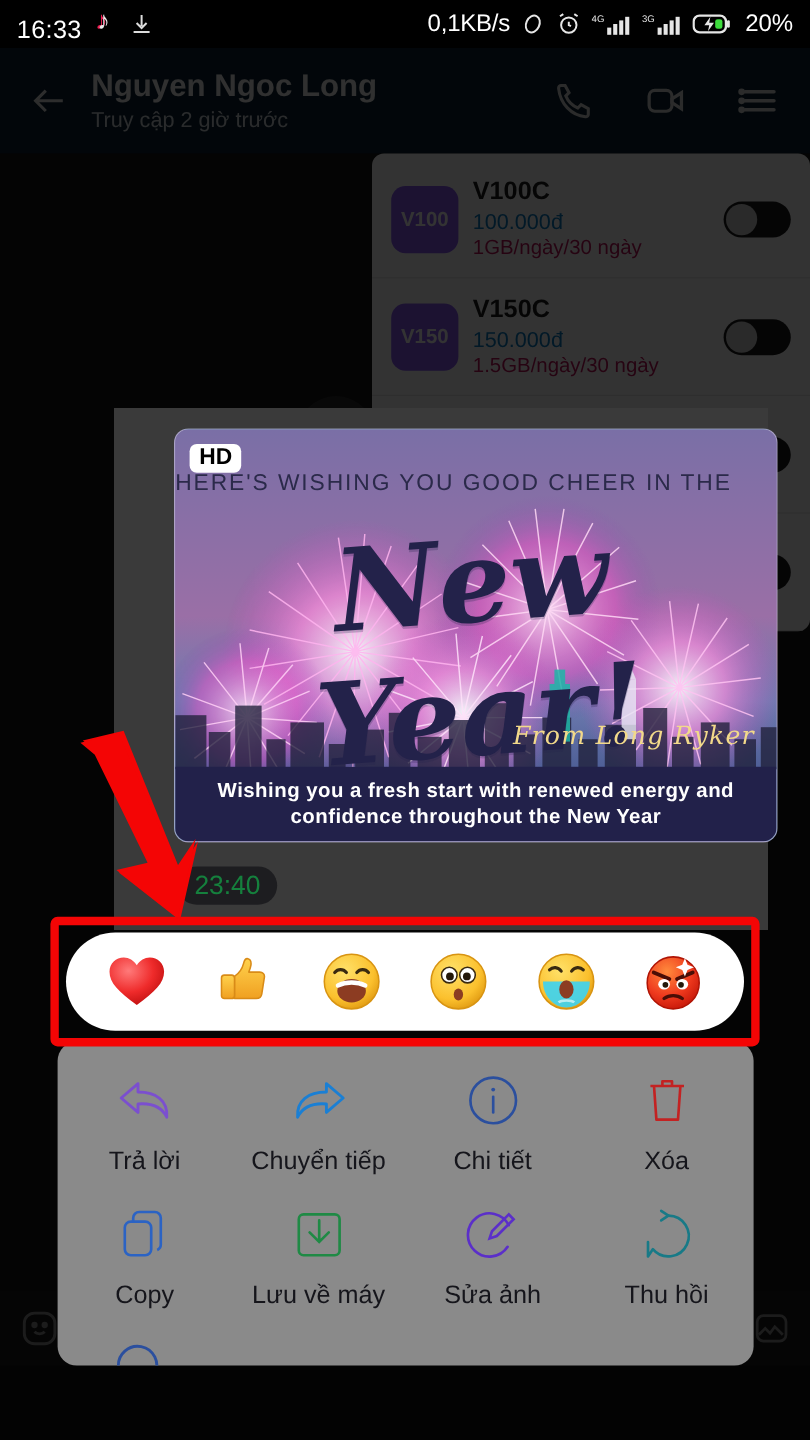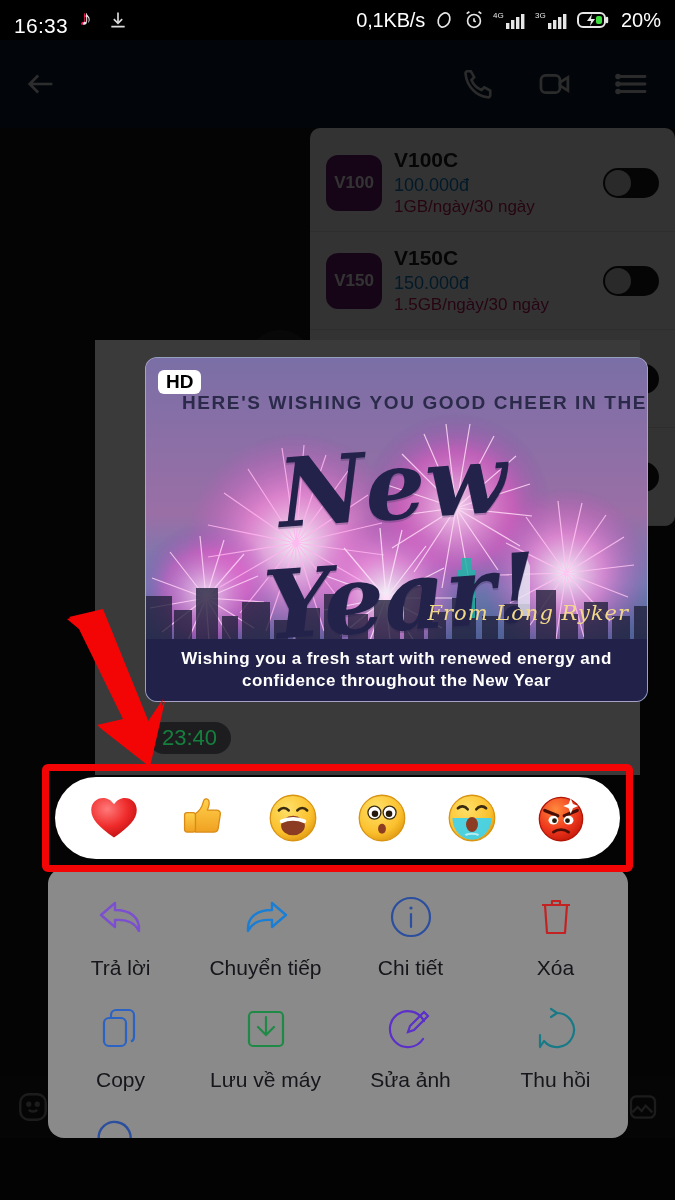--- a/index.html
+++ b/index.html
@@ -26,21 +26,21 @@
   .hdr-back{width:46px;height:46px;display:flex;align-items:center;justify-content:center;}
   .hdr-titles{margin-left:12px;}
   .hdr-name{color:#efefef;font-size:26px;font-weight:bold;line-height:30px;}
   .hdr-sub{color:#cfd7dd;font-size:18px;line-height:24px;margin-top:2px;}
   .hdr-actions{margin-left:auto;display:flex;align-items:center;gap:40px;padding-right:6px;}
 
   .chat-body{position:absolute;left:0;top:128px;width:675px;height:1010px;background:#151515;}
   .msg-card{position:absolute;left:310px;top:0;width:365px;background:#fff;border-radius:10px;
     padding:6px 0 0 0;overflow:hidden;}
   .plan-row{display:flex;align-items:center;gap:12px;padding:14px 16px;border-bottom:1px solid #e3e3e3;}
-  .plan-logo{width:56px;height:56px;border-radius:12px;background:#701a75;color:#fff;
+  .plan-logo{width:56px;height:56px;border-radius:12px;background:#8b5cf6;color:#fff;
     display:flex;align-items:center;justify-content:center;font-size:17px;font-weight:bold;flex:none;}
   .plan-meta{flex:1;}
   .plan-name{font-size:21px;font-weight:bold;color:#1b1b1b;line-height:24px;}
   .plan-price{font-size:18px;color:#0a7cc4;line-height:22px;margin-top:2px;}
   .plan-quota{font-size:17px;color:#be185d;line-height:21px;}
   .plan-toggle{width:56px;height:30px;border-radius:15px;background:#1d1d1d;position:relative;flex:none;}
   .plan-toggle i{position:absolute;left:2px;top:2px;width:26px;height:26px;border-radius:50%;background:#cfcfcf;}
   .share-btn{position:absolute;left:248px;top:202px;width:64px;height:64px;border-radius:50%;
     background:#2b2b2b;display:flex;align-items:center;justify-content:center;}
 
@@ -48,22 +48,22 @@
     display:flex;align-items:center;padding:0 16px;box-sizing:border-box;gap:18px;}
   .composer-input{flex:1;color:#8e8e8e;font-size:22px;}
 
   .dim{position:absolute;left:0;top:40px;width:675px;height:1160px;background:rgba(0,0,0,.80);z-index:10;}
 
   
   .selected-wrap{position:absolute;left:95px;top:340px;width:545px;height:435px;background:#3a3a3a;z-index:14;}
   .video-card{position:absolute;left:145px;top:357px;width:503px;height:345px;border-radius:12px;
     overflow:hidden;z-index:16;border:1px solid rgba(255,255,255,.35);box-sizing:border-box;
     background:linear-gradient(180deg,#7a6fa6 0%,#8b6fa8 38%,#9a6fa2 55%,#6f78ad 78%,#5c6fa0 100%);}
-  .card-toptext{position:absolute;left:0;right:0;top:34px;text-align:right;color:#2b2a4a;
-    font-size:19px;font-weight:bold;letter-spacing:1.6px;font-family:"Liberation Sans Narrow","Liberation Sans",sans-serif;}
+  .card-toptext{position:absolute;left:0;right:0;top:34px;text-align:left;color:#2b2a4a;
+    font-size:19px;font-weight:normal;letter-spacing:1.6px;font-family:"Liberation Sans Narrow","Liberation Sans",sans-serif;}
   .card-script{position:absolute;left:0;right:0;top:72px;text-align:center;color:#23224a;
     font-size:95px;font-style:italic;font-weight:bold;font-family:"DejaVu Serif",serif;
     transform:rotate(-4deg);text-shadow:0 2px 0 rgba(35,34,74,.25);}
   .card-signature{position:absolute;right:18px;bottom:76px;color:#f2d98a;font-size:21px;
     font-style:italic;font-family:"DejaVu Serif",serif;letter-spacing:1px;}
   .card-caption{position:absolute;left:0;right:0;bottom:0;height:62px;background:#22214a;
     display:flex;align-items:center;justify-content:center;text-align:center;
     color:#fff;font-size:17px;font-weight:bold;letter-spacing:.4px;line-height:22px;padding:0 26px;box-sizing:border-box;}
   .hd-badge{position:absolute;left:12px;top:12px;background:#fff;color:#000;font-size:19px;
     font-weight:bold;border-radius:6px;padding:1px 8px;z-index:3;}
@@ -146,20 +146,24 @@
     </span>
   </div>
 
   <div class="chat">
 
     <div class="chat-header">
       <div class="hdr-back">
         <svg width="34" height="34" viewBox="0 0 24 24" fill="none" stroke="#e0e0e0" stroke-width="1.8">
           <path d="M20 12H4M10 6l-6 6 6 6"></path>
           </svg>
+      </div>
+      <div class="hdr-titles">
+        <div class="hdr-name">Nguyen Ngoc Long</div>
+        <div class="hdr-sub">Truy cập 2 giờ trước</div>
       </div>
       <div class="hdr-actions">
         <span>
           <svg width="36" height="36" viewBox="0 0 24 24" fill="none" stroke="#d8d8d8" stroke-width="1.7">
             <path d="M6.6 3.5l2.2 4-1.8 1.8a12 12 0 006.7 6.7l1.8-1.8 4 2.2v3.1c0 .8-.7 1.5-1.6 1.4C10.2 20.1 3.9 13.8 3 5.1 2.9 4.2 3.6 3.5 4.4 3.5z"></path>
             </svg>
         </span>
         <span>
           <svg width="38" height="38" viewBox="0 0 24 24" fill="none" stroke="#d8d8d8" stroke-width="1.7">
             <rect x="2.5" y="6.5" width="12" height="11" rx="3"></rect>

